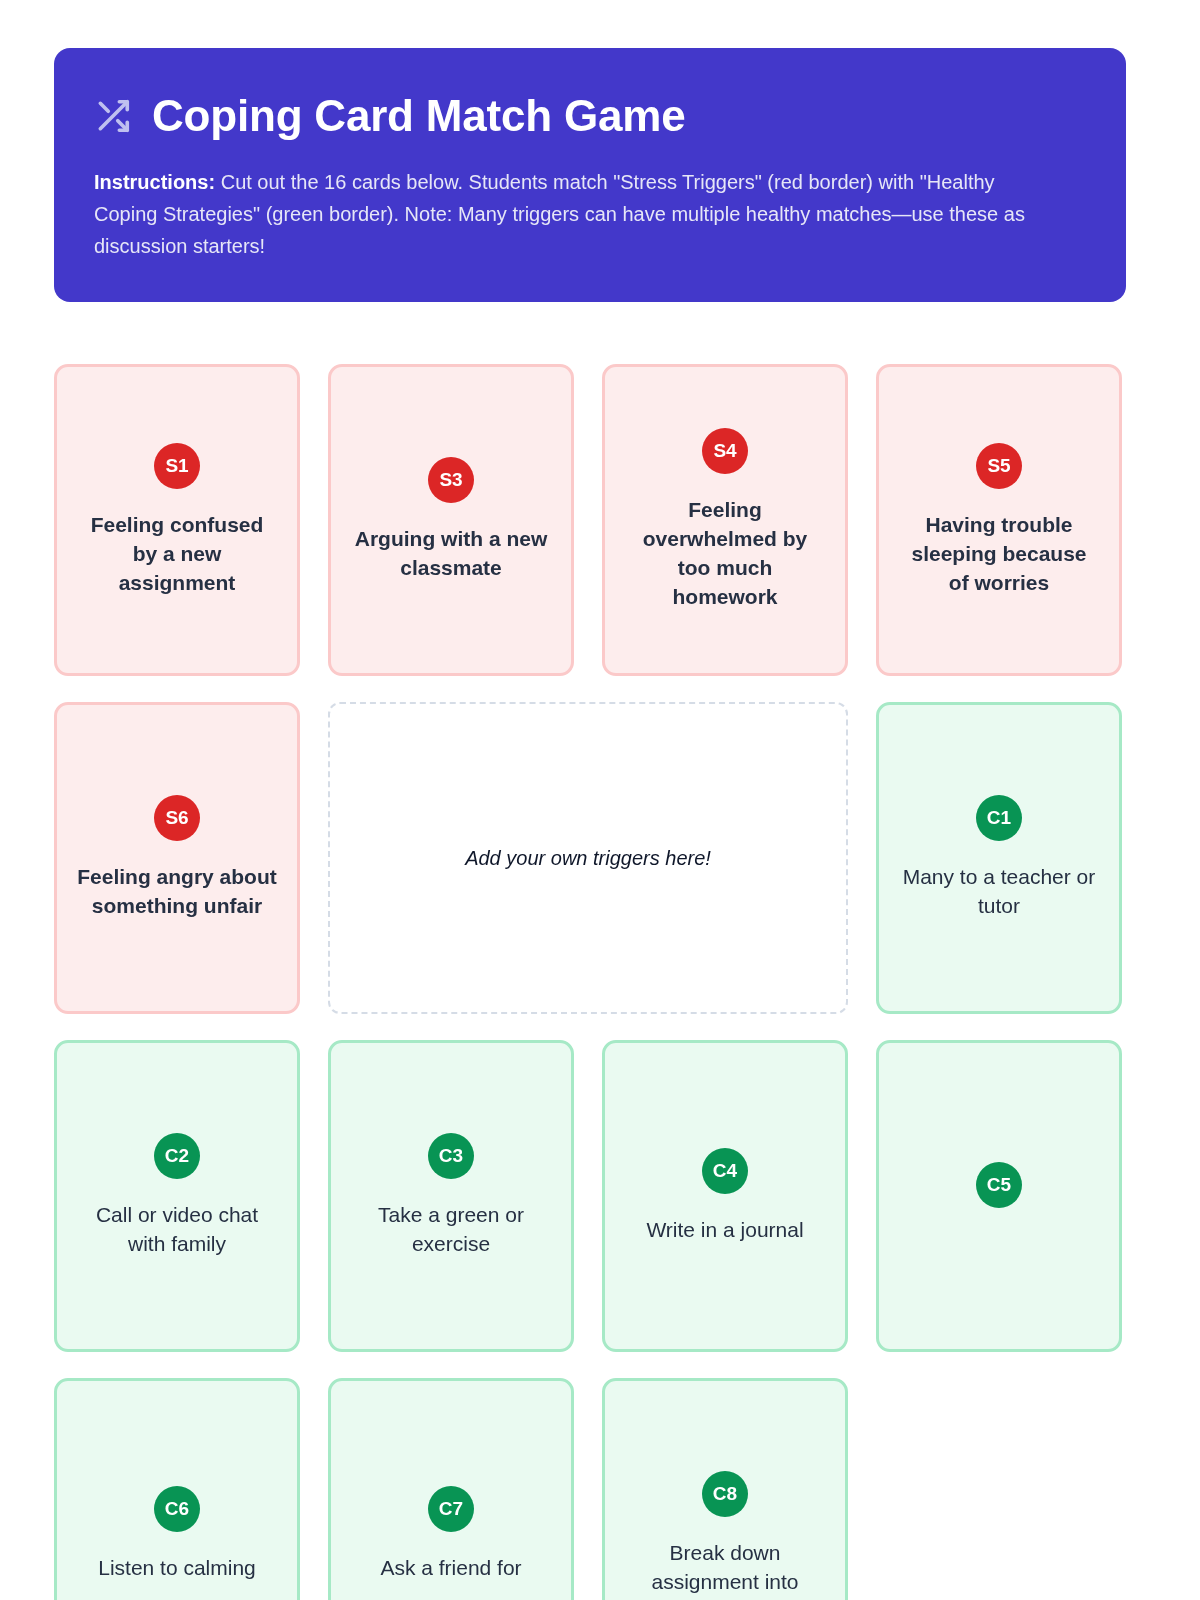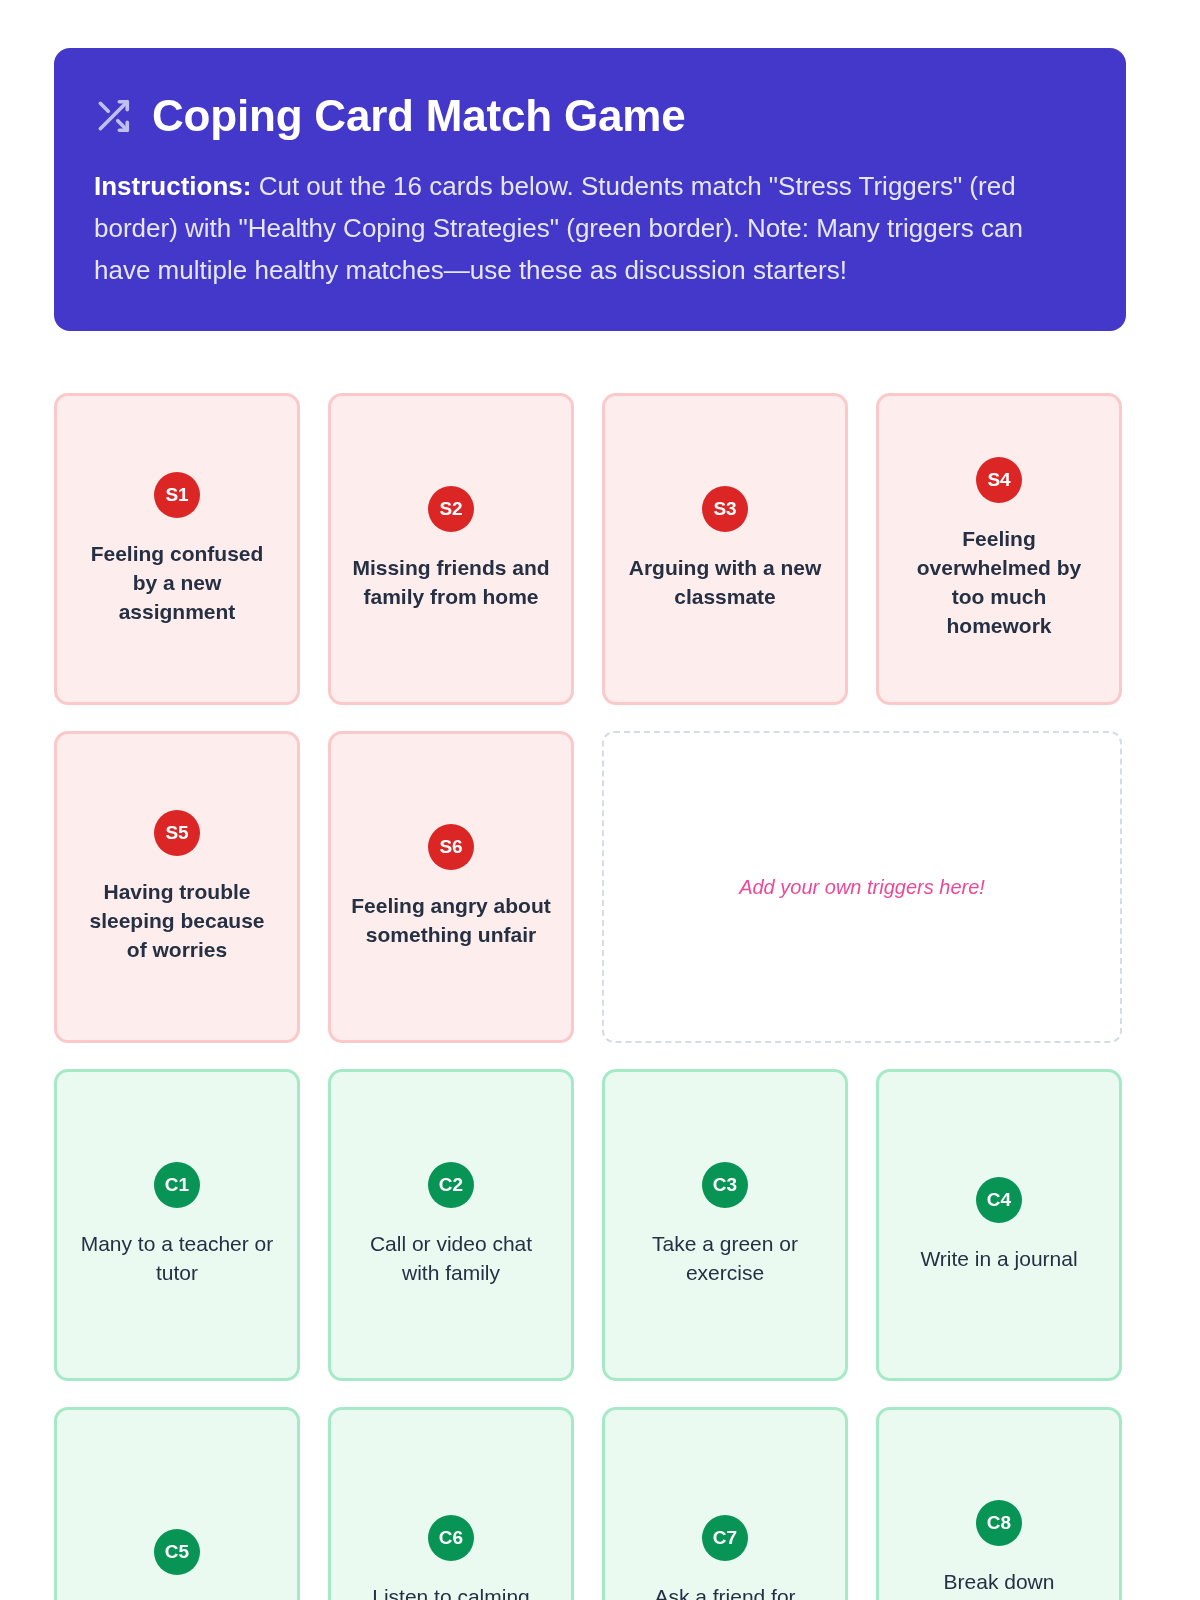--- a/index.html
+++ b/index.html
@@ -48,21 +48,21 @@
 
   .banner-title {
     font-size: 44px;
     font-weight: bold;
     letter-spacing: -0.2px;
     line-height: 1.1;
     color: #ffffff;
   }
 
   .banner-instructions {
-    font-size: 26px;
+    font-size: 20px;
     line-height: 1.6;
     color: #e6e6f7;
     max-width: 960px;
   }
   .banner-instructions .lead {
     font-weight: bold;
     color: #ffffff;
   }
 
   
@@ -131,21 +131,21 @@
     border-radius: 12px;
     background: #ffffff;
     display: flex;
     align-items: center;
     justify-content: center;
   }
 
   .placeholder-text {
     font-size: 20px;
     font-style: italic;
-    color: #ec4899;
+    color: #0f172a;
   }
 </style>
 </head>
 <body>
 
 <div class="page">
 
   <div class="banner">
     <div class="banner-title-row">
       <span class="shuffle-icon">
@@ -164,24 +164,20 @@
     </p>
   </div>
 
   <div class="grid">
 
     <div class="card card-trigger">
       <div class="badge badge-trigger">S1</div>
       <div class="card-text">Feeling confused by a new assignment</div>
     </div>
     <div class="card card-trigger">
-      <div class="badge badge-trigger">S2</div>
-      <div class="card-text">Missing friends and family from home</div>
-    </div>
-    <div class="card card-trigger">
       <div class="badge badge-trigger">S3</div>
       <div class="card-text">Arguing with a new classmate</div>
     </div>
     <div class="card card-trigger">
       <div class="badge badge-trigger">S4</div>
       <div class="card-text">Feeling overwhelmed by too much homework</div>
     </div>
 
     <div class="card card-trigger">
       <div class="badge badge-trigger">S5</div>

